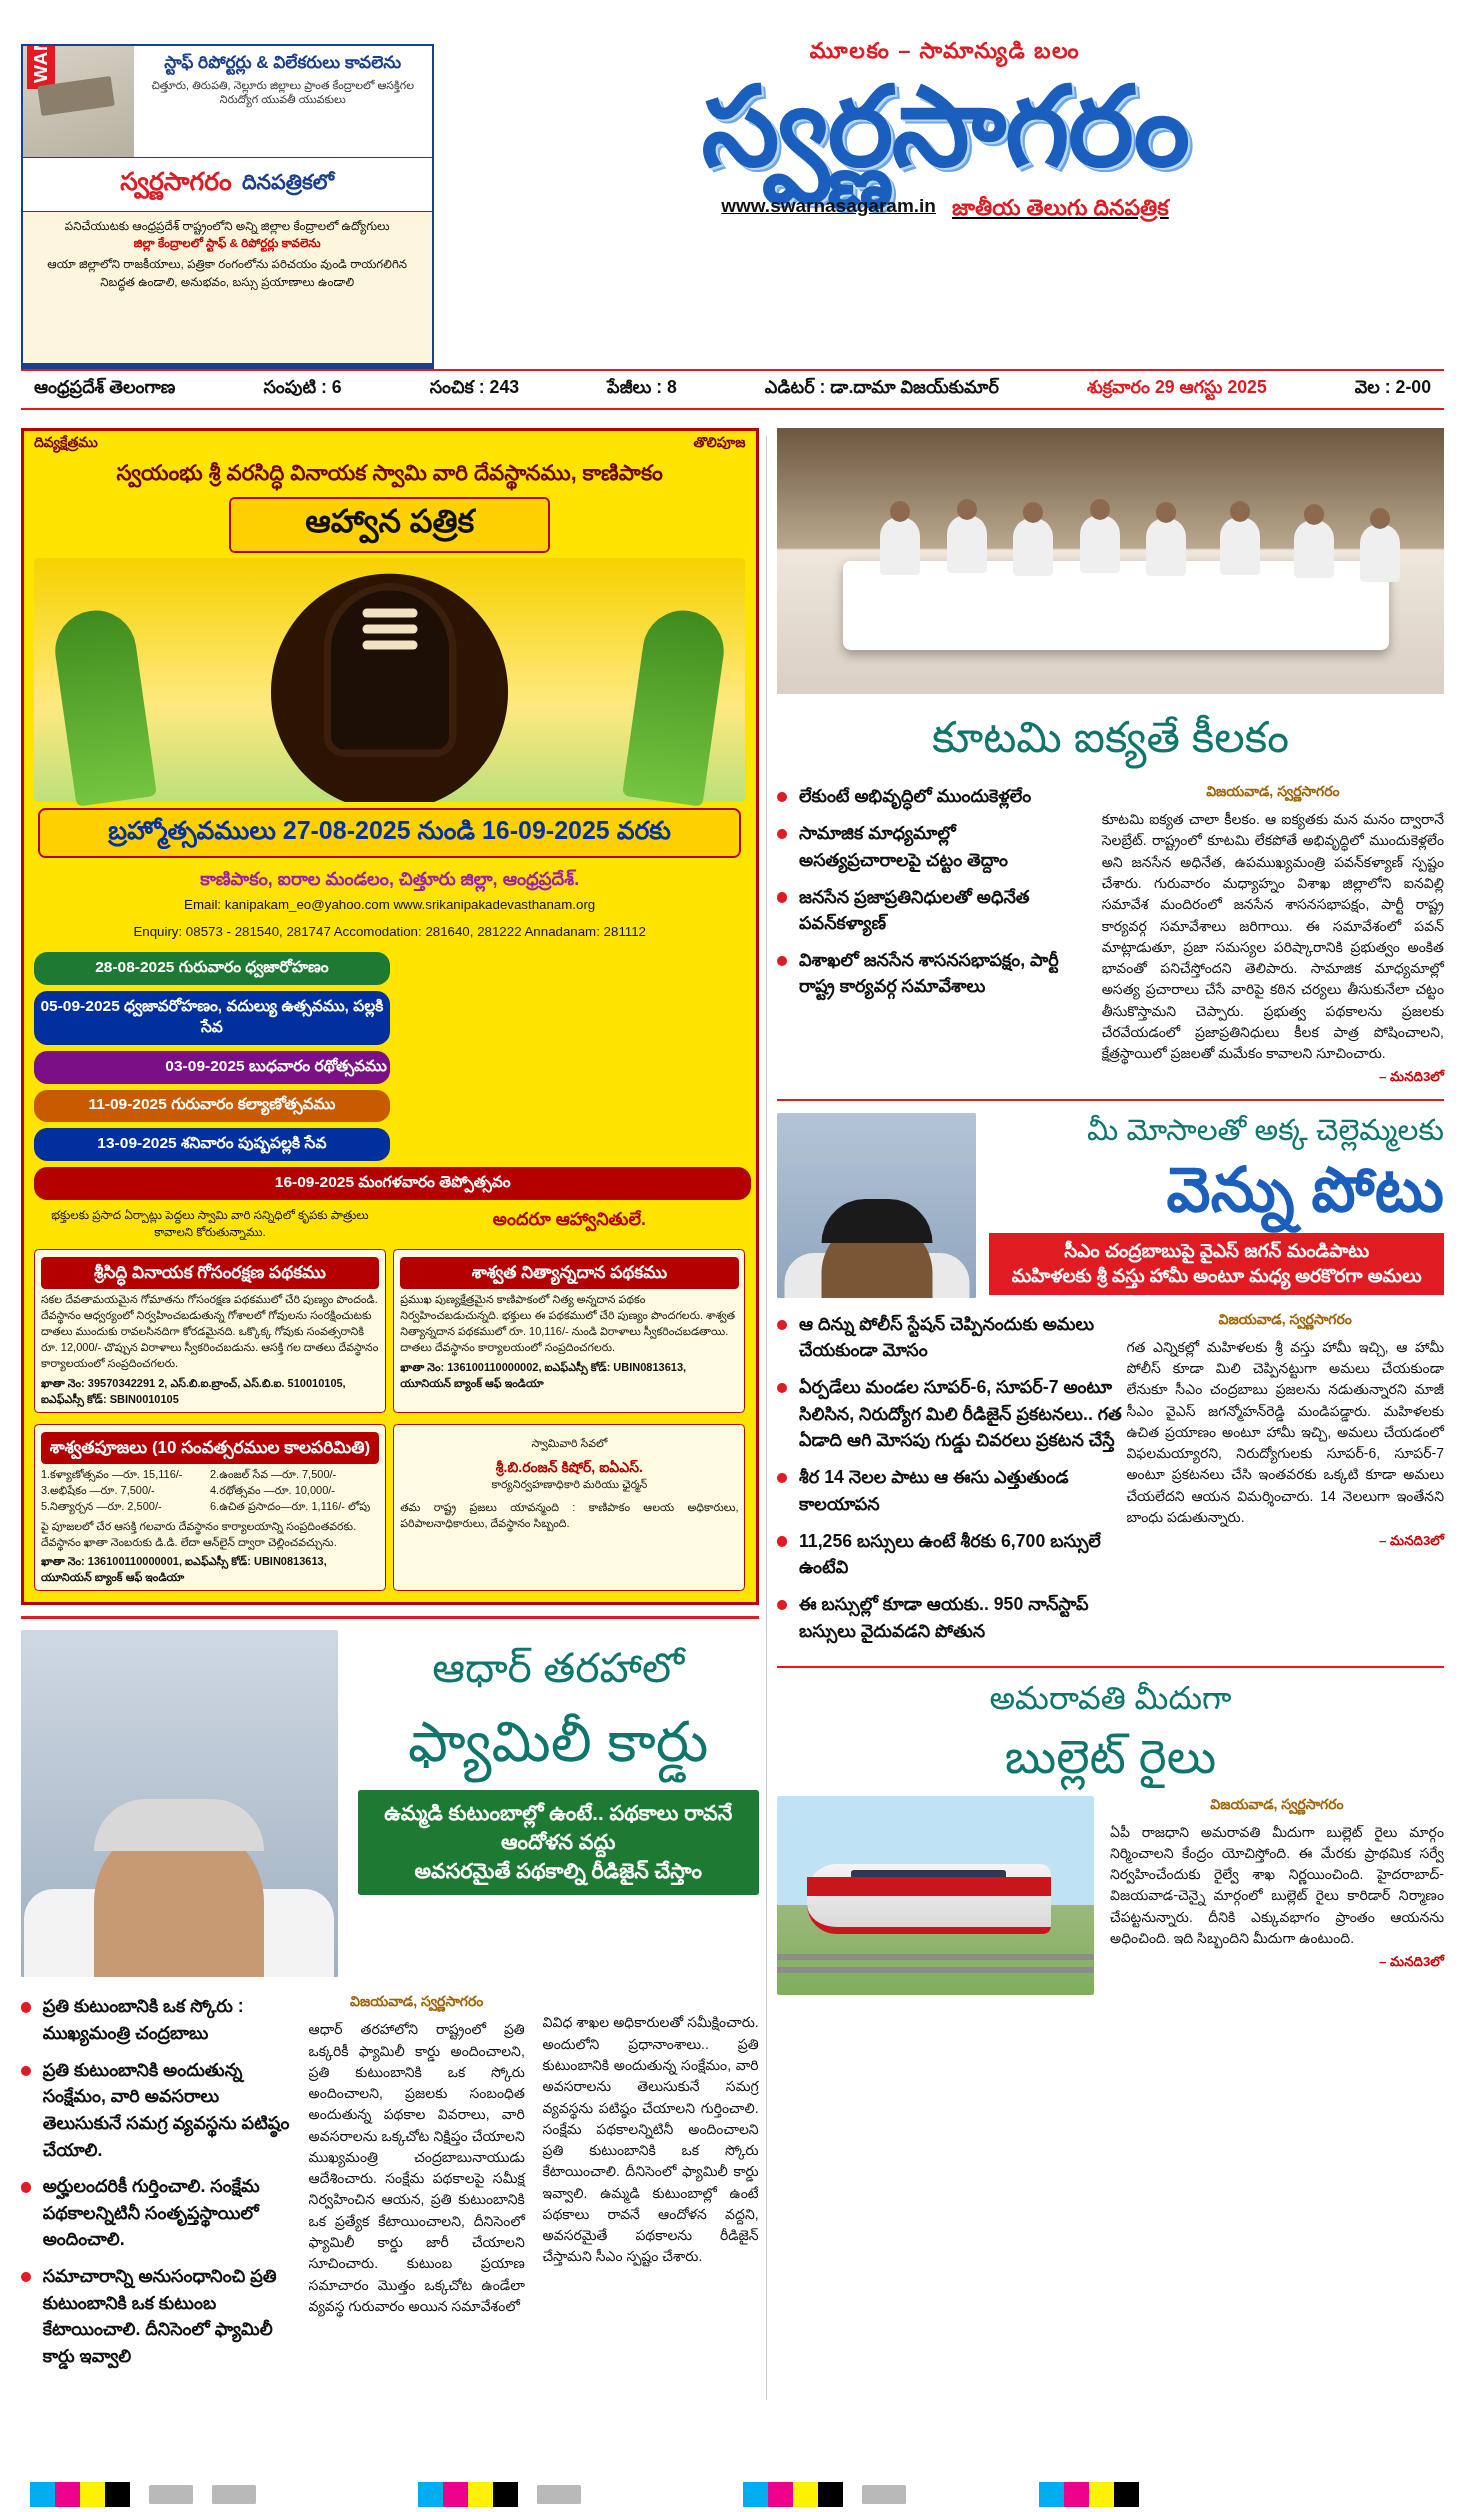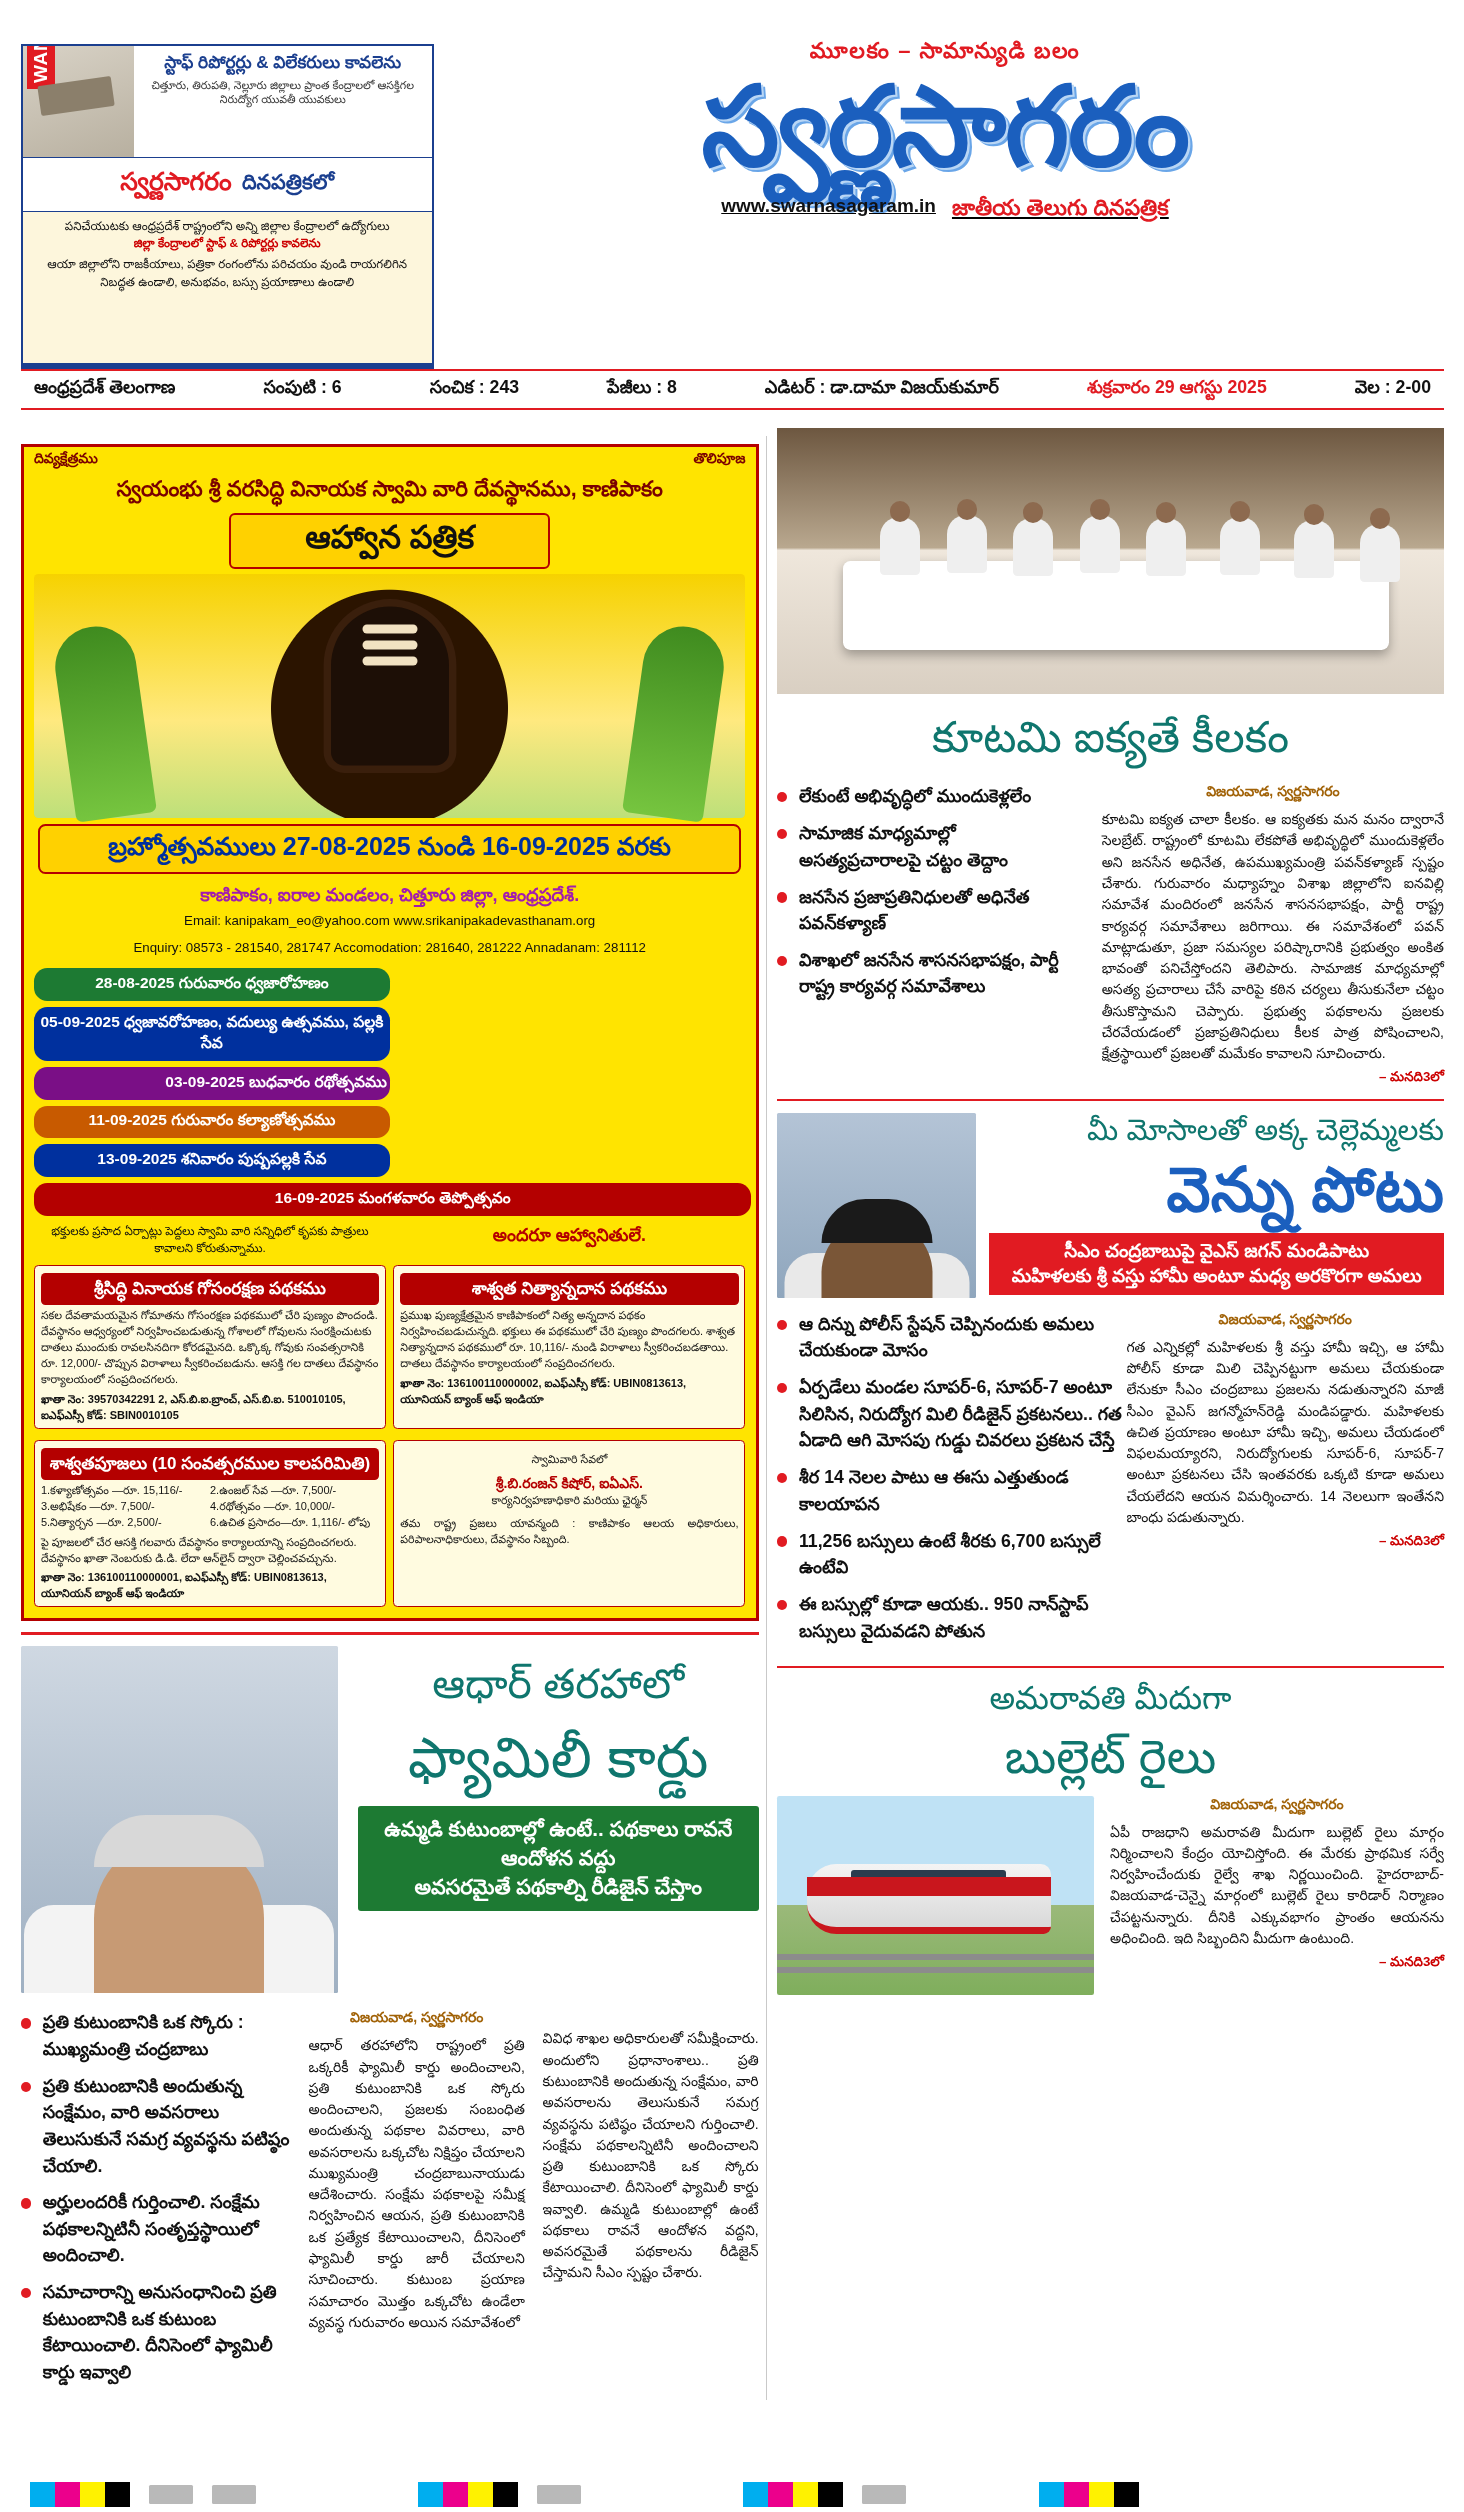--- a/index.html
+++ b/index.html
@@ -32,21 +32,21 @@
 
   .strip{position:absolute;left:20.7px;right:20.7px;top:369px;height:41px;background:#fff;border-top:2.2px solid #e11b22;border-bottom:2.2px solid #e11b22;display:flex;align-items:center;justify-content:space-between;padding:0 13.3px;box-sizing:border-box;}
   .strip span{font-size:17.7px;color:#111;font-weight:bold;white-space:nowrap;}
   .strip .red{color:#e11b22;}
 
   
   .col-left{position:absolute;left:20.7px;top:428px;width:738px;}
   .col-right{position:absolute;left:777px;top:428px;width:667px;}
 
   
-  .temple{width:738px;border:3px solid #b40000;box-sizing:border-box;background:#ffe400;position:relative;overflow:hidden;margin-top:16px;}
+  .temple{width:738px;border:3px solid #b40000;box-sizing:border-box;background:#ffe400;position:relative;overflow:hidden;}
   .temple-head{text-align:center;font-size:21.4px;font-weight:bold;color:#7a0000;padding:5.9px 7.4px 1.5px;line-height:1.3;}
   .temple-invite{text-align:center;font-size:32px;font-weight:bold;color:#111;background:#ffd100;border:2.2px solid #b40000;border-radius:5.9px;width:317px;margin:7.4px auto 4.4px;padding:4.4px 0;}
   .temple-art{height:244px;margin:4.4px 10.3px;background:
      radial-gradient(circle at 50% 55%, #2b1400 0 118px, rgba(0,0,0,0) 119px),
      linear-gradient(#f6d200,#ffe97f 60%,#bde07a);
      position:relative;border-radius:4.4px;}
   .lingam{position:absolute;left:50%;top:46%;transform:translate(-50%,-50%);width:118px;height:159px;background:#1d0f06;border-radius:59px 59px 13.3px 13.3px;box-shadow:0 0 0 7.4px #3a1f0c;}
   .lingam:after{content:"";position:absolute;left:50%;top:34px;transform:translateX(-50%);width:55px;height:8.9px;background:#f2e2c2;border-radius:4.4px;box-shadow:0 16px 0 #f2e2c2,0 -16px 0 #f2e2c2;}
   .leaf{position:absolute;bottom:0;width:81px;height:192px;background:linear-gradient(#3f8b1f,#76c53f);border-radius:44px 44px 7.4px 7.4px;}
   .leaf.l{left:29.5px;transform:rotate(-8deg);} .leaf.r{right:29.5px;transform:rotate(8deg);}
@@ -217,21 +217,21 @@
         <div class="tcb">
           <div class="box-head">శాశ్వతపూజలు (10 సంవత్సరముల కాలపరిమితి)</div>
           <div class="rows">
             <div>1.కళ్యాణోత్సవం —రూ. 15,116/-</div>
             <div>2.ఉంజల్ సేవ —రూ. 7,500/-</div>
             <div>3.అభిషేకం —రూ. 7,500/-</div>
             <div>4.రథోత్సవం —రూ. 10,000/-</div>
             <div>5.నిత్యార్చన —రూ. 2,500/-</div>
             <div>6.ఉచిత ప్రసాదం—రూ. 1,116/- లోపు</div>
           </div>
-          <div style="margin-top:4.4px;">పై పూజలలో చేర ఆసక్తి గలవారు దేవస్థానం కార్యాలయాన్ని సంప్రదించగలరు. దేవస్థానం ఖాతా నెంబరుకు డి.డి. లేదా ఆన్‌లైన్ ద్వారా చెల్లించవచ్చును.</div>
+          <div style="margin-top:4.4px;">పై పూజలలో చేర ఆసక్తి గలవారు దేవస్థానం కార్యాలయాన్ని సంప్రదింతవరకు. దేవస్థానం ఖాతా నెంబరుకు డి.డి. లేదా ఆన్‌లైన్ ద్వారా చెల్లించవచ్చును.</div>
           <div style="margin-top:3px;font-weight:bold;">ఖాతా నెం: 136100110000001, ఐఎఫ్ఎస్సీ కోడ్: UBIN0813613, యూనియన్ బ్యాంక్ ఆఫ్ ఇండియా</div>
         </div>
         <div class="tcb" style="text-align:center;">
           <div style="margin-top:7.4px;">స్వామివారి సేవలో</div>
           <div style="color:#b40000;font-weight:bold;font-size:14px;margin-top:4.4px;">శ్రీ.బి.రంజన్ కిషోర్, ఐఏఎస్.</div>
           <div>కార్యనిర్వహణాధికారి మరియు ఛైర్మన్</div>
           <div style="margin-top:7.4px;text-align:justify;">తమ రాష్ట్ర ప్రజలు యావన్మంది : కాణిపాకం ఆలయ అధికారులు, పరిపాలనాధికారులు, దేవస్థానం సిబ్బంది.</div>
         </div>
       </div>
     </div>

